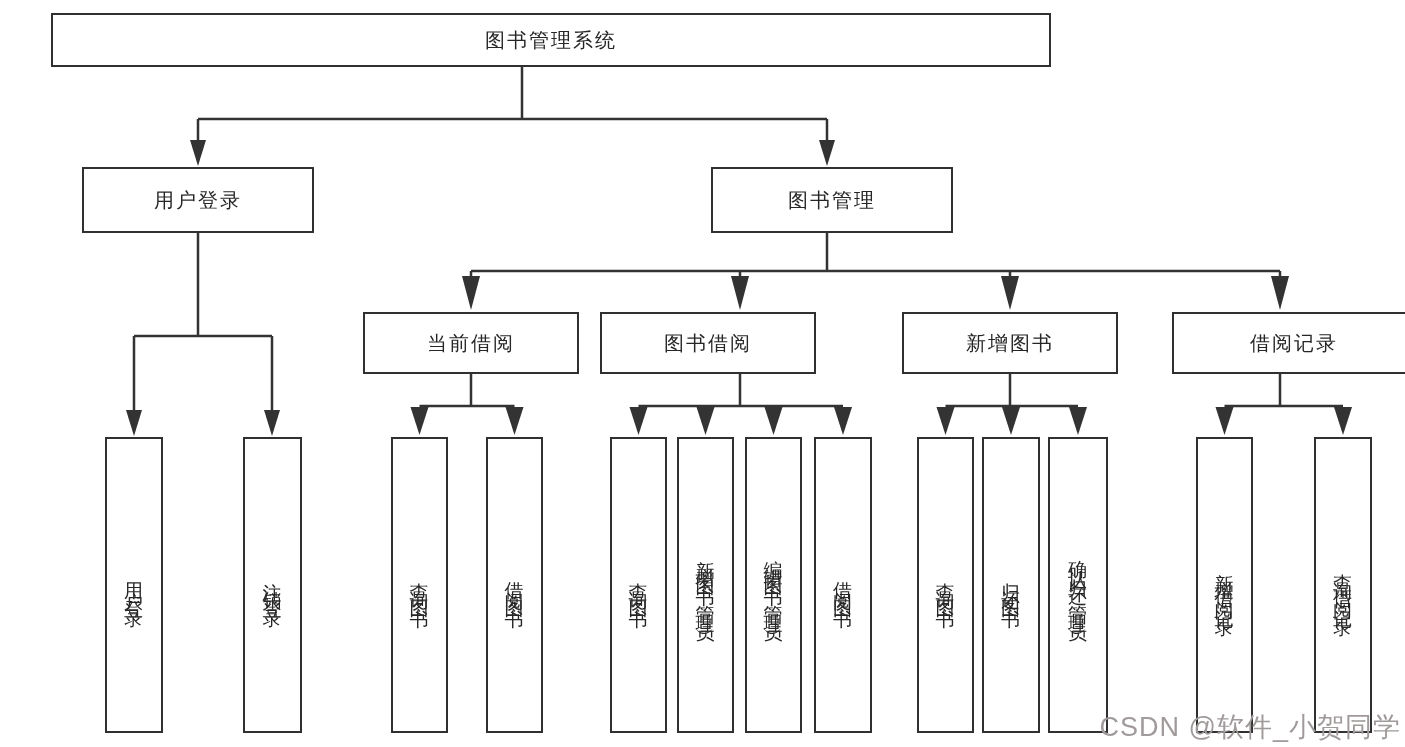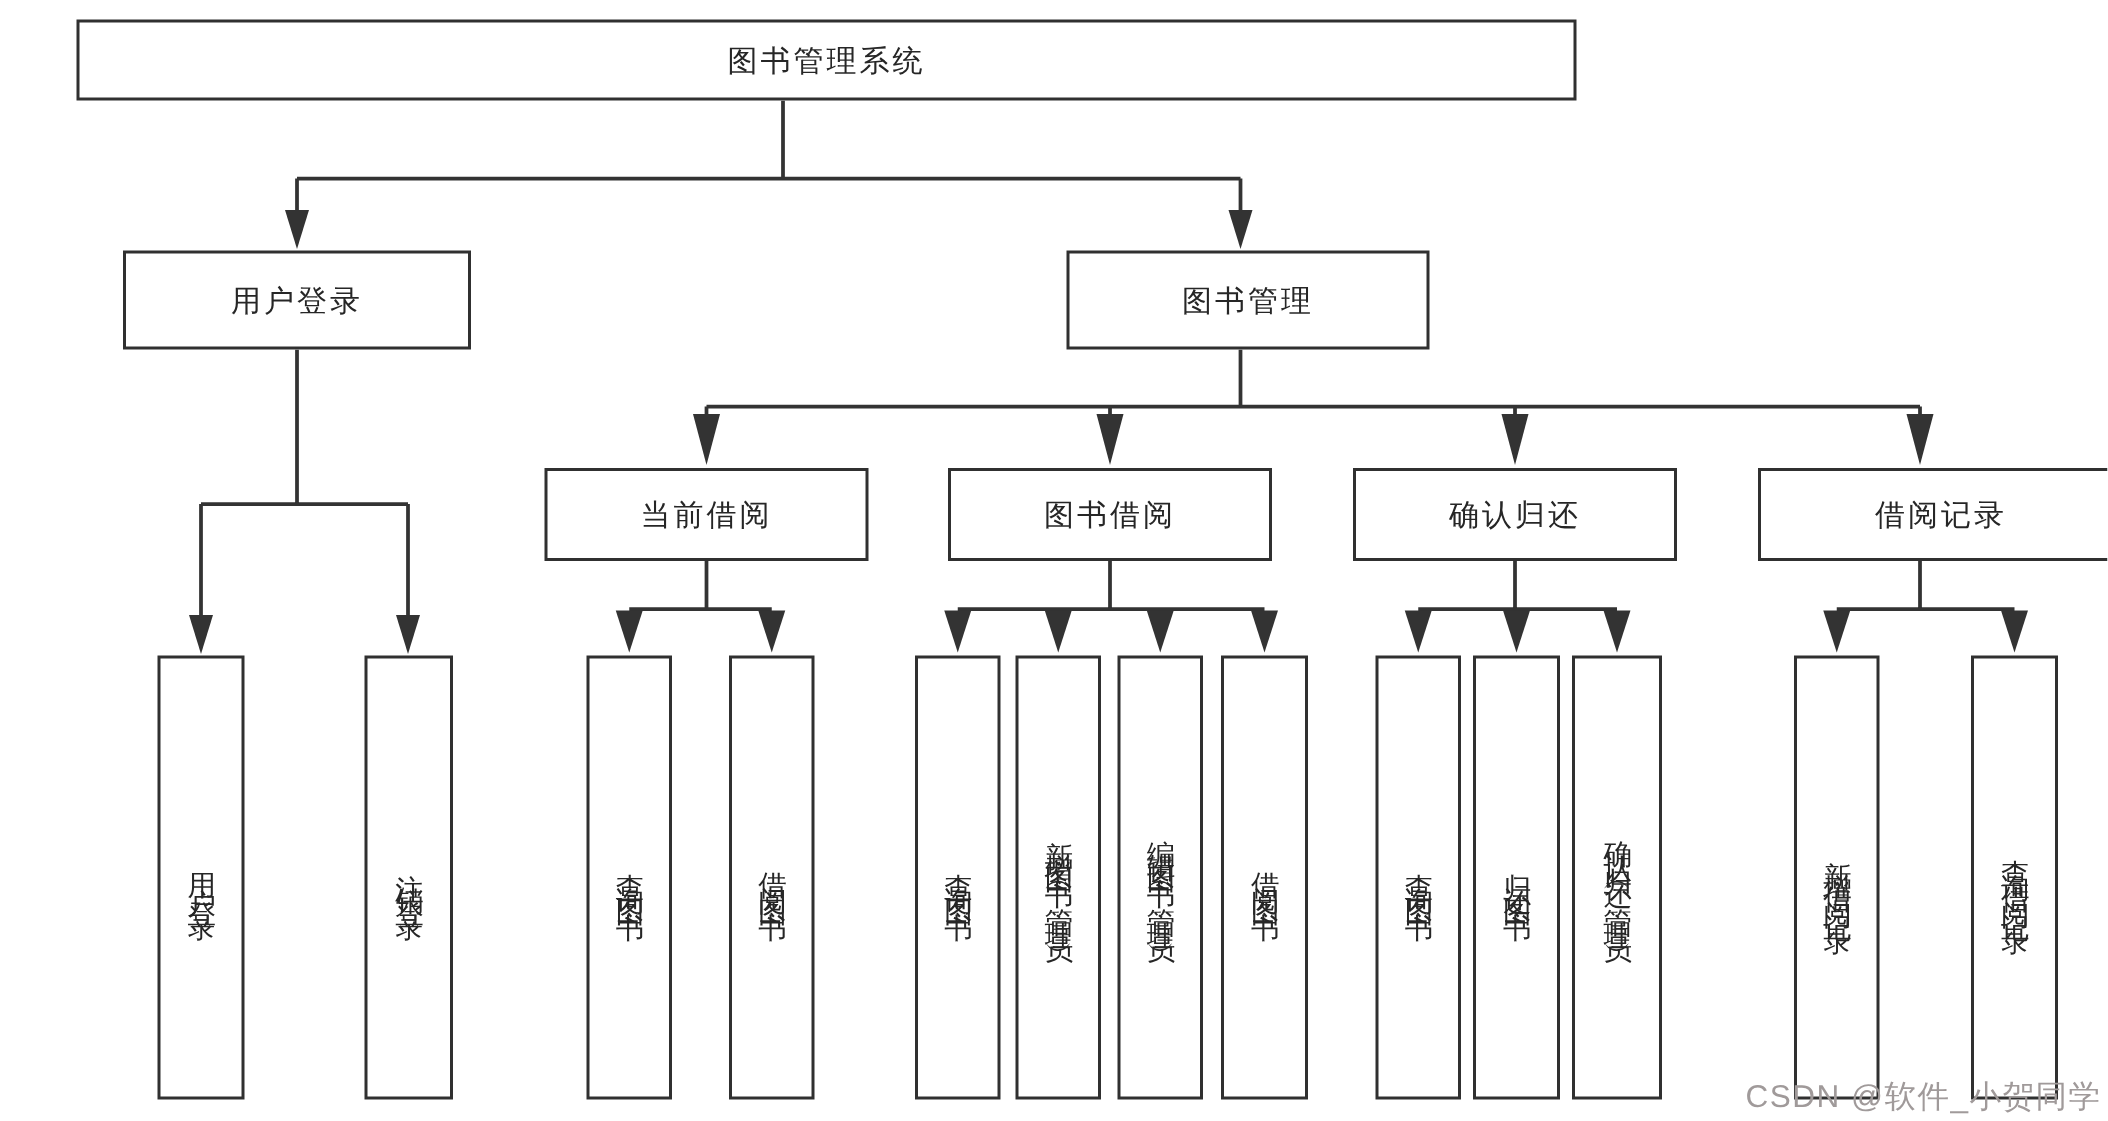--- a/index.html
+++ b/index.html
@@ -31,21 +31,21 @@
     writing-mode:vertical-rl;
     text-orientation:mixed;
     letter-spacing:9px;
     line-height:1;
     white-space:nowrap;
   }
   .watermark{
     position:absolute;
     right:4px;
     bottom:2px;
-    font-size:21px;
+    font-size:27px;
     color:#a09a9a;
     letter-spacing:1px;
     z-index:3;
   }
 </style>
 </head>
 <body>
 
 <div class="canvas">
 
@@ -96,25 +96,25 @@
   <div class="node h-node" style="left:82px;top:167px;width:232px;height:66px">
     <span>用户登录</span>
   </div>
   <div class="node h-node" style="left:711px;top:167px;width:242px;height:66px">
     <span>图书管理</span>
   </div>
 
   <div class="node h-node" style="left:363px;top:312px;width:216px;height:62px">
     <span>当前借阅</span>
   </div>
-  <div class="node h-node" style="left:632px;top:312px;width:216px;height:62px">
+  <div class="node h-node" style="left:600px;top:312px;width:216px;height:62px">
     <span>图书借阅</span>
   </div>
   <div class="node h-node" style="left:902px;top:312px;width:216px;height:62px">
-    <span>确认归还</span>
+    <span>新增图书</span>
   </div>
   <div class="node h-node" style="left:1172px;top:312px;width:244px;height:62px">
     <span>借阅记录</span>
   </div>
 
   <div class="node v-node" style="left:105px;top:437px;width:58px;height:296px">
     <span class="v-label">用户登录</span>
   </div>
   <div class="node v-node" style="left:243px;top:437px;width:59px;height:296px">
     <span class="v-label">注销登录</span>

